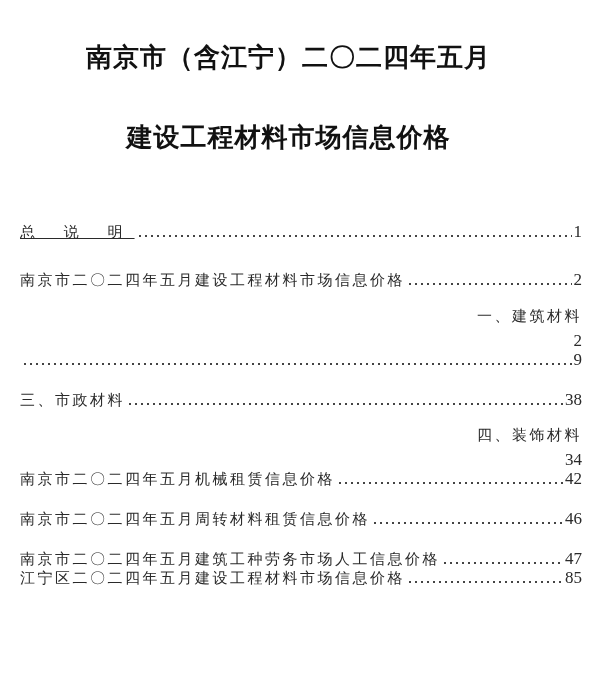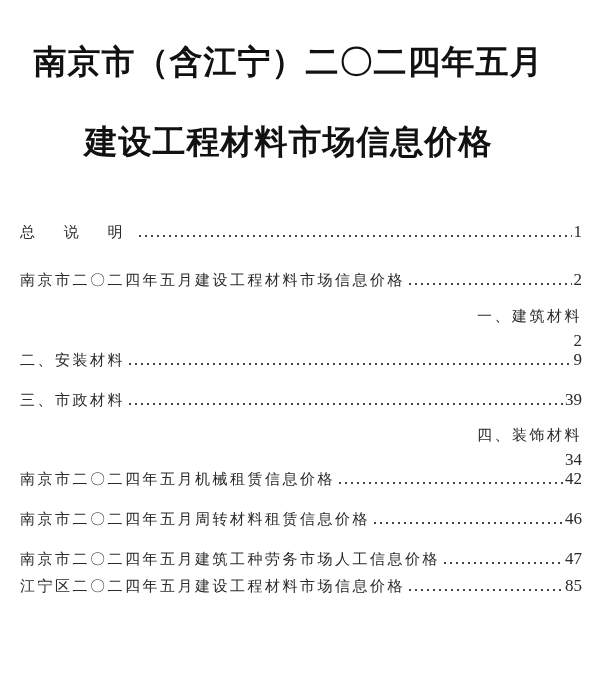--- a/index.html
+++ b/index.html
@@ -1,31 +1,31 @@
 <!DOCTYPE html>
 <html><head>
 <meta charset="utf-8">
 <style>
   html, body { margin:0; padding:0; background:#ffffff; }
   body { width:610px; height:700px; overflow:hidden; position:relative; color:#1a1a1a; }
   .title {
     position:absolute; left:0; width:577px; text-align:center;
-    font-family:"DejaVu Sans", sans-serif; font-weight:bold; font-size:33px;
+    font-family:"DejaVu Sans", sans-serif; font-weight:bold; font-size:26px;
     letter-spacing:1px; color:#111;
   }
   .title.l1 { top:40px; }
   .title.l2 { top:120px; }
   .toc { position:absolute; left:20px; top:218px; width:562px; }
   .toc-row {
     position:absolute; left:0; width:562px; height:24px;
     display:flex; align-items:flex-end;
     font-family:"DejaVu Serif", serif; font-size:15px; color:#2a2a2a;
   }
   .toc-label { white-space:nowrap; letter-spacing:2.5px; }
-  .toc-label.spaced { letter-spacing:12px; }
+  .toc-label.spaced { letter-spacing:12px;text-decoration:underline; }
   .toc-leader {
     flex:1; margin:0 2px 5px 2px; height:2px;
     background-image:radial-gradient(circle, #444 0.9px, transparent 1.1px);
     background-size:6px 2px; background-repeat:repeat-x;
   }
   .toc-page { white-space:nowrap; font-family:"Liberation Serif", serif; font-size:17px; }
 </style>
 </head>
 <body>
 
@@ -42,28 +42,27 @@
     <span class="toc-label">南京市二〇二四年五月建设工程材料市场信息价格</span>
     <span class="toc-leader"></span>
     <span class="toc-page">2</span>
   </div>
   <div class="toc-row" style="top:89px;flex-direction:column;">
     <span class="toc-label">一、建筑材料</span>
     <span class="toc-leader"></span>
     <span class="toc-page">2</span>
   </div>
   <div class="toc-row" style="top:128px;">
-    <span class="toc-label">二、安装材料</span>
     <span class="toc-leader"></span>
     <span class="toc-page">9</span>
   </div>
   <div class="toc-row" style="top:168px;">
     <span class="toc-label">三、市政材料</span>
     <span class="toc-leader"></span>
-    <span class="toc-page">39</span>
+    <span class="toc-page">38</span>
   </div>
   <div class="toc-row" style="top:208px;flex-direction:column;">
     <span class="toc-label">四、装饰材料</span>
     <span class="toc-leader"></span>
     <span class="toc-page">34</span>
   </div>
   <div class="toc-row" style="top:247px;">
     <span class="toc-label">南京市二〇二四年五月机械租赁信息价格</span>
     <span class="toc-leader"></span>
     <span class="toc-page">42</span>
@@ -71,18 +70,18 @@
   <div class="toc-row" style="top:287px;">
     <span class="toc-label">南京市二〇二四年五月周转材料租赁信息价格</span>
     <span class="toc-leader"></span>
     <span class="toc-page">46</span>
   </div>
   <div class="toc-row" style="top:327px;">
     <span class="toc-label">南京市二〇二四年五月建筑工种劳务市场人工信息价格</span>
     <span class="toc-leader"></span>
     <span class="toc-page">47</span>
   </div>
-  <div class="toc-row" style="top:354px;">
+  <div class="toc-row" style="top:346px;">
     <span class="toc-label">江宁区二〇二四年五月建设工程材料市场信息价格</span>
     <span class="toc-leader"></span>
     <span class="toc-page">85</span>
   </div>
 </div>
 
 </body></html>

